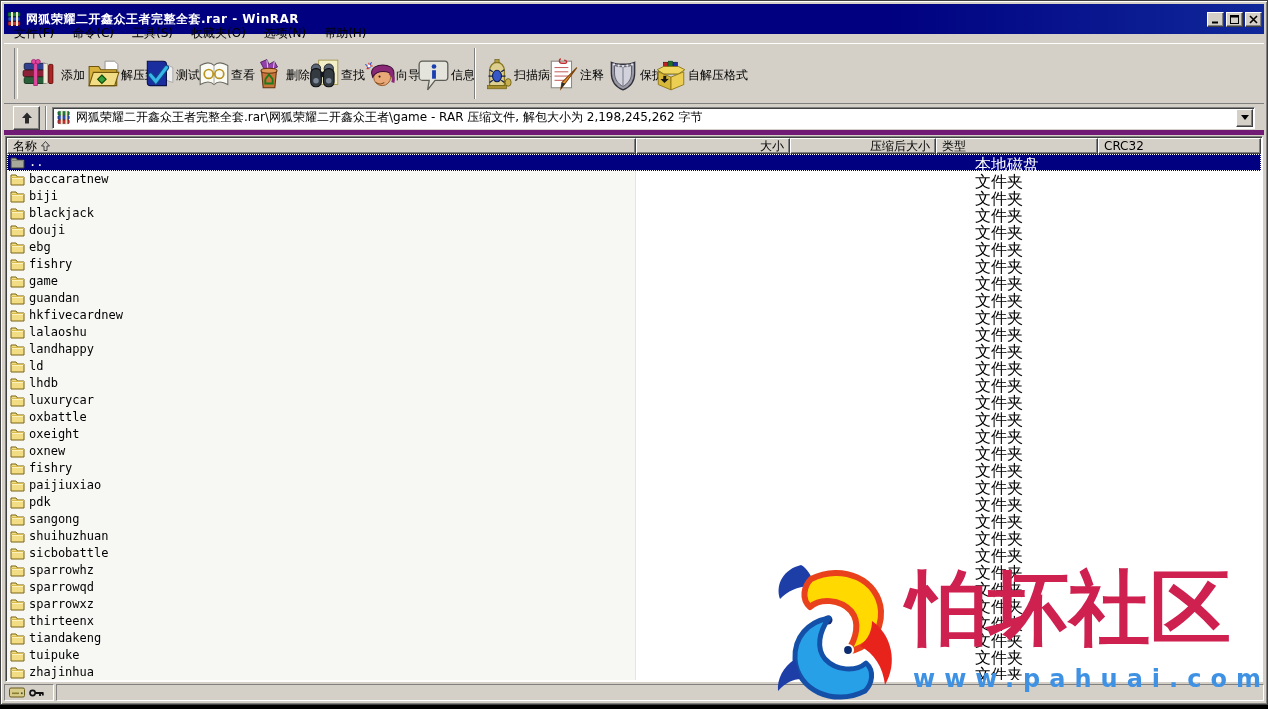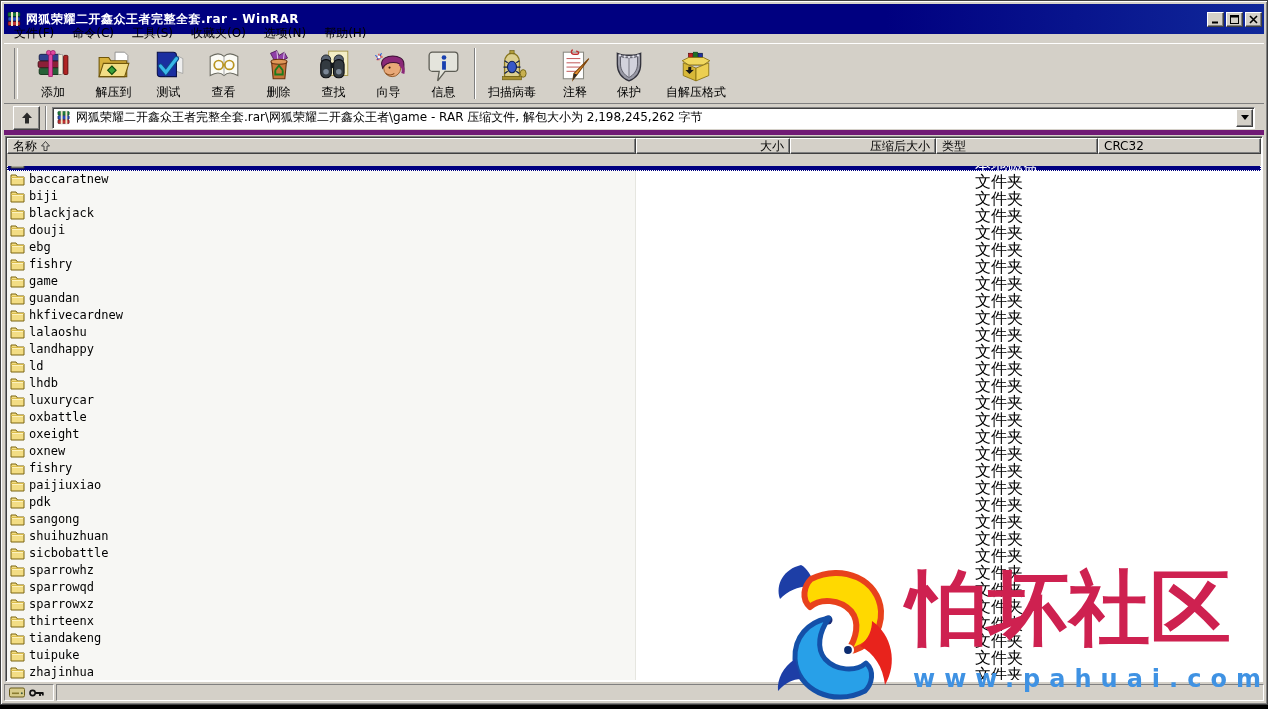--- a/index.html
+++ b/index.html
@@ -26,21 +26,21 @@
   .menubar { position:absolute; left:4px; right:4px; top:23px; height:19px;
     display:flex; align-items:center; }
   .menu-item { padding:1px 9px; color:#000; white-space:nowrap; }
 
   
   .toolbar { position:absolute; left:3px; right:3px; top:42px; height:61px;
     border-top:1px solid #fff; border-bottom:1px solid #808080;
     display:flex; align-items:flex-start; padding:2px 0 0 10px; }
   .toolbar::before { content:""; width:2px; align-self:stretch; margin:2px 2px 4px 0;
     border-left:1px solid #808080; border-right:1px solid #fff; }
-  .tbtn { width:55px; height:56px; display:flex; flex-direction:column; align-items:center;
+  .tbtn { width:55px; height:56px; display:flex; flex-direction:row; align-items:center;
     justify-content:space-between; padding-top:2px; border:1px solid transparent; }
   .tbtn .ticon { width:34px; height:34px; flex:none; }
   .tbtn .tlabel { font-size:12px; color:#000; white-space:nowrap; margin-top:1px; }
   .tbtn.w64{width:66px;} .tbtn.w60{width:60px;} .tbtn.w46{width:48px;} .tbtn.w84{width:86px;}
   .tsep { width:2px; align-self:stretch; margin:2px 3px 4px 3px;
     border-left:1px solid #808080; border-right:1px solid #fff; }
 
   
   .addressrow { position:absolute; left:3px; right:3px; top:104px; height:30px;
     display:flex; align-items:center; padding:0 9px 0 9px; border-bottom:5px solid #701a75; }
@@ -55,21 +55,21 @@
   .combo .arch-icon { width:15px; height:15px; margin-right:4px; flex:none; }
   .combo .addr-text { white-space:nowrap; color:#000; }
   .ddbtn { position:absolute; right:1px; top:1px; bottom:1px; width:17px; background:#d4d0c8;
     border:1px solid; border-color:#fff #404040 #404040 #fff; box-shadow:inset -1px -1px 0 #808080;
     display:flex; align-items:center; justify-content:center; padding:0; }
 
   
   .listpane { position:absolute; left:4px; right:4px; top:135px; bottom:22px;
     background:#fff; border:1px solid; border-color:#808080 #fff #fff #808080;
     box-shadow:inset 1px 1px 0 #404040; overflow:hidden; }
-  .headers { position:absolute; left:1px; right:1px; top:1px; height:28px; display:flex;
+  .headers { position:absolute; left:1px; right:1px; top:1px; height:16px; display:flex;
     background:#d4d0c8; z-index:5; }
   .hcell { height:16px; background:#d4d0c8; border:1px solid;
     border-color:#fff #404040 #404040 #fff; box-shadow:inset -1px -1px 0 #808080;
     display:flex; align-items:center; padding:0 5px; overflow:hidden; white-space:nowrap; }
   .hcell.num { justify-content:flex-end; }
   .h-name{width:629px;} .h-size{width:154px;} .h-packed{width:146px;} .h-type{width:162px;} .h-crc{flex:1;}
   .sortarrow { margin-left:4px; flex:none; }
 
   .colshade { position:absolute; left:1px; top:17px; bottom:1px; width:629px;
     background:#f7f7f4; border-right:1px solid #e6e6e0; }

